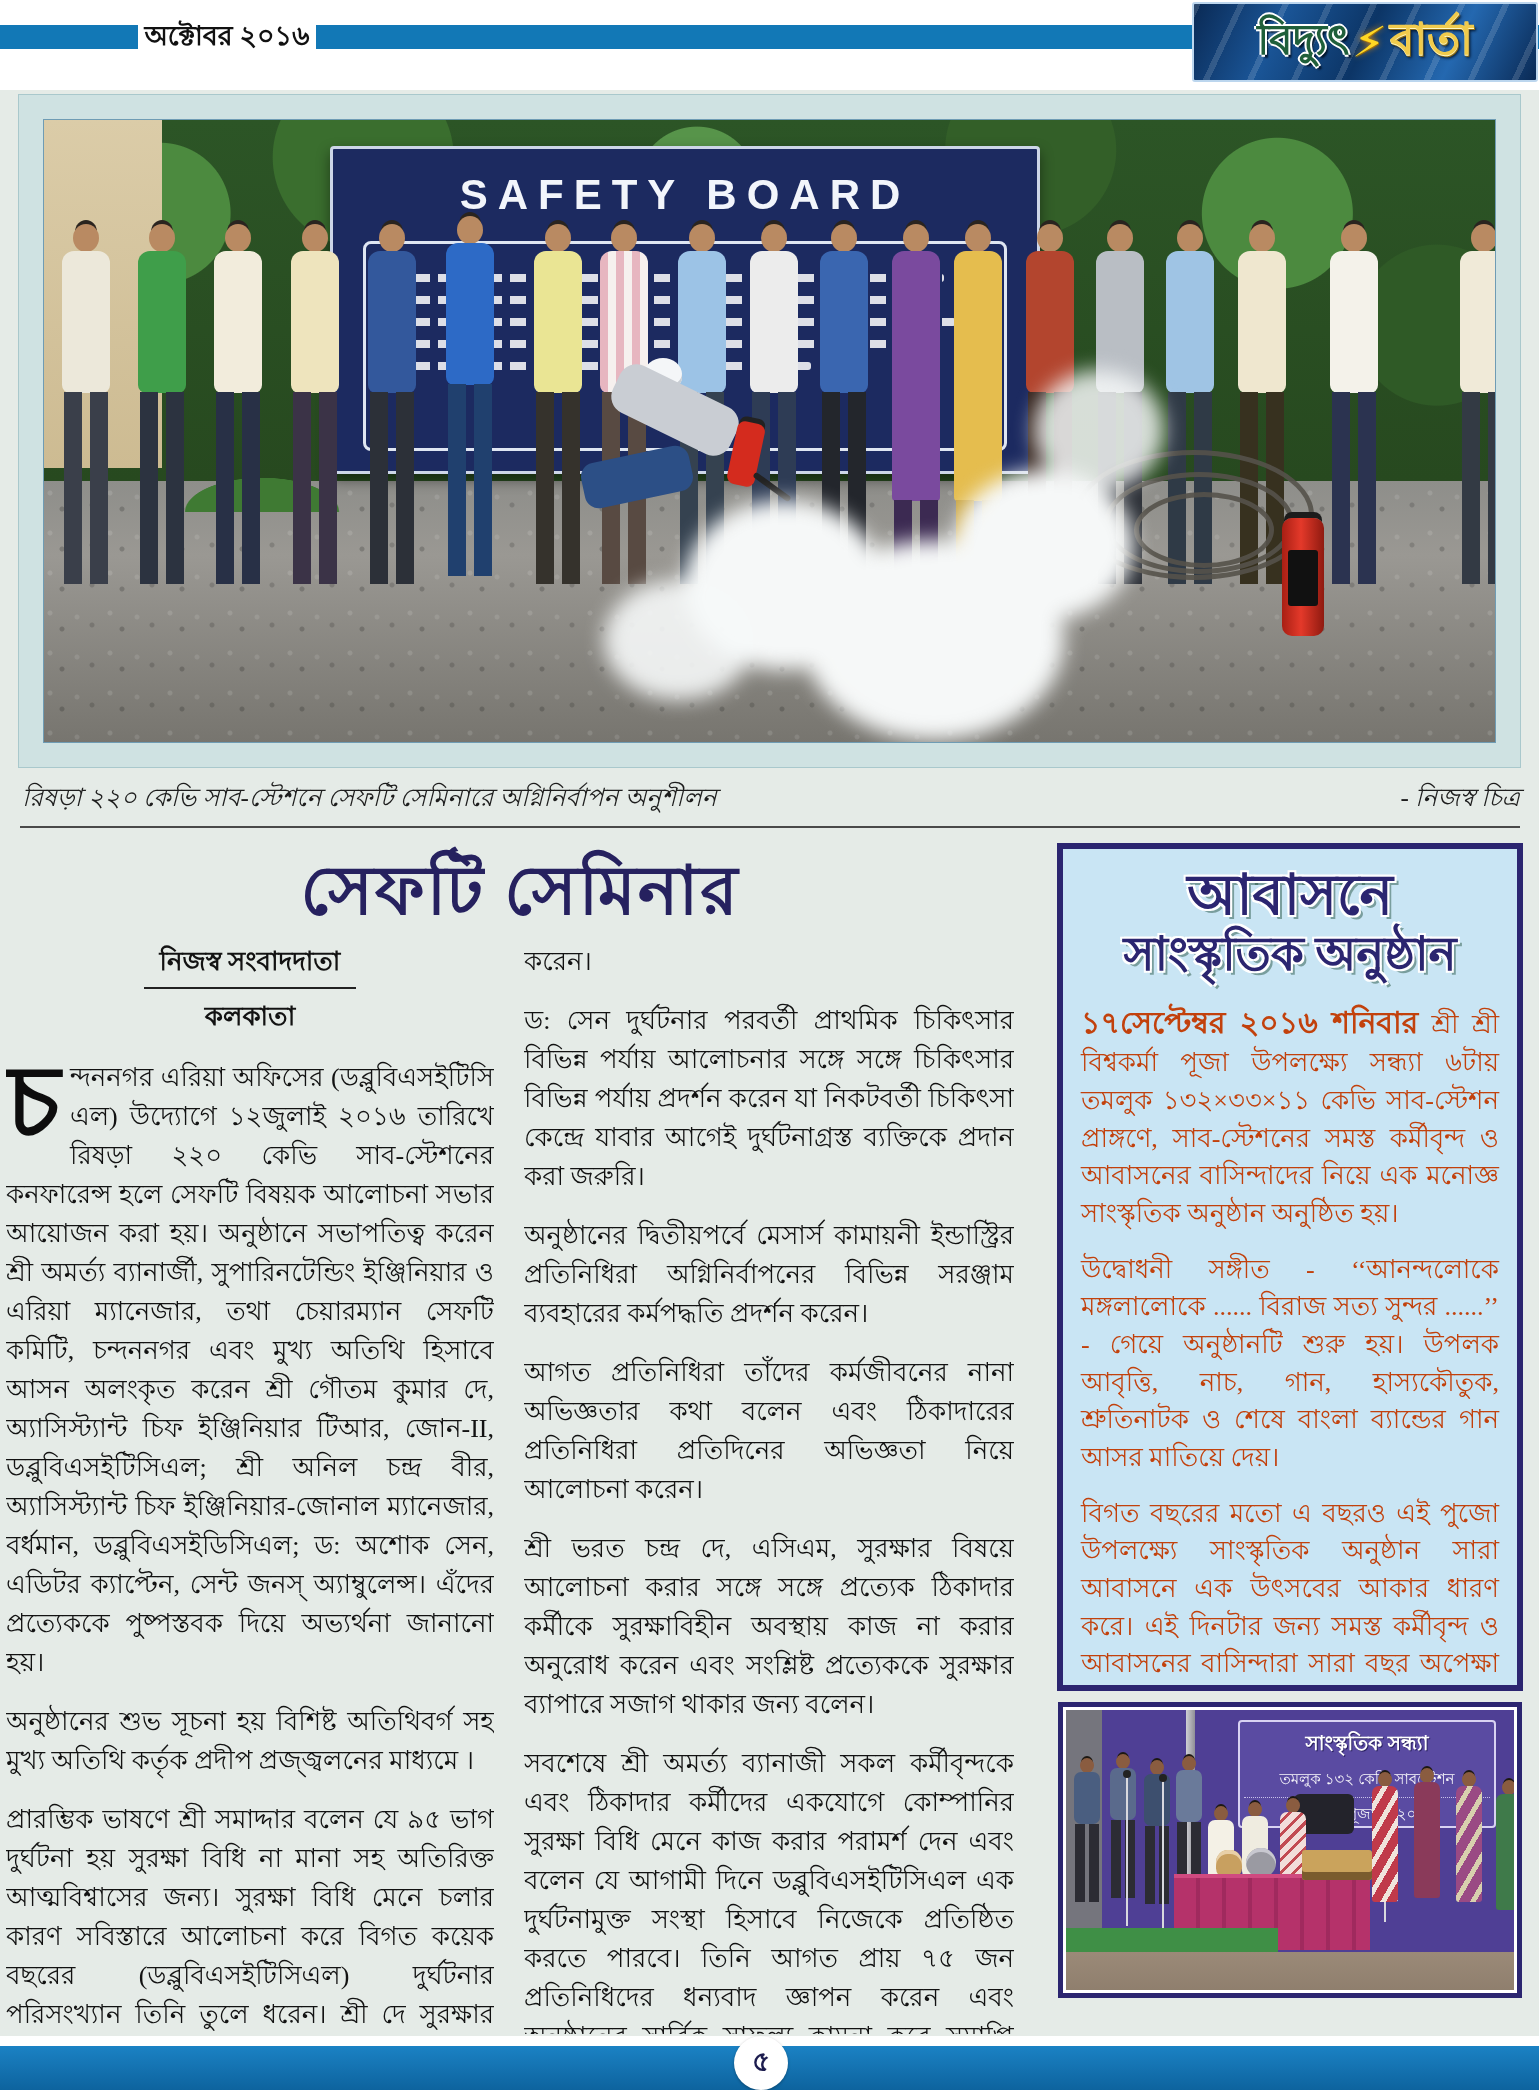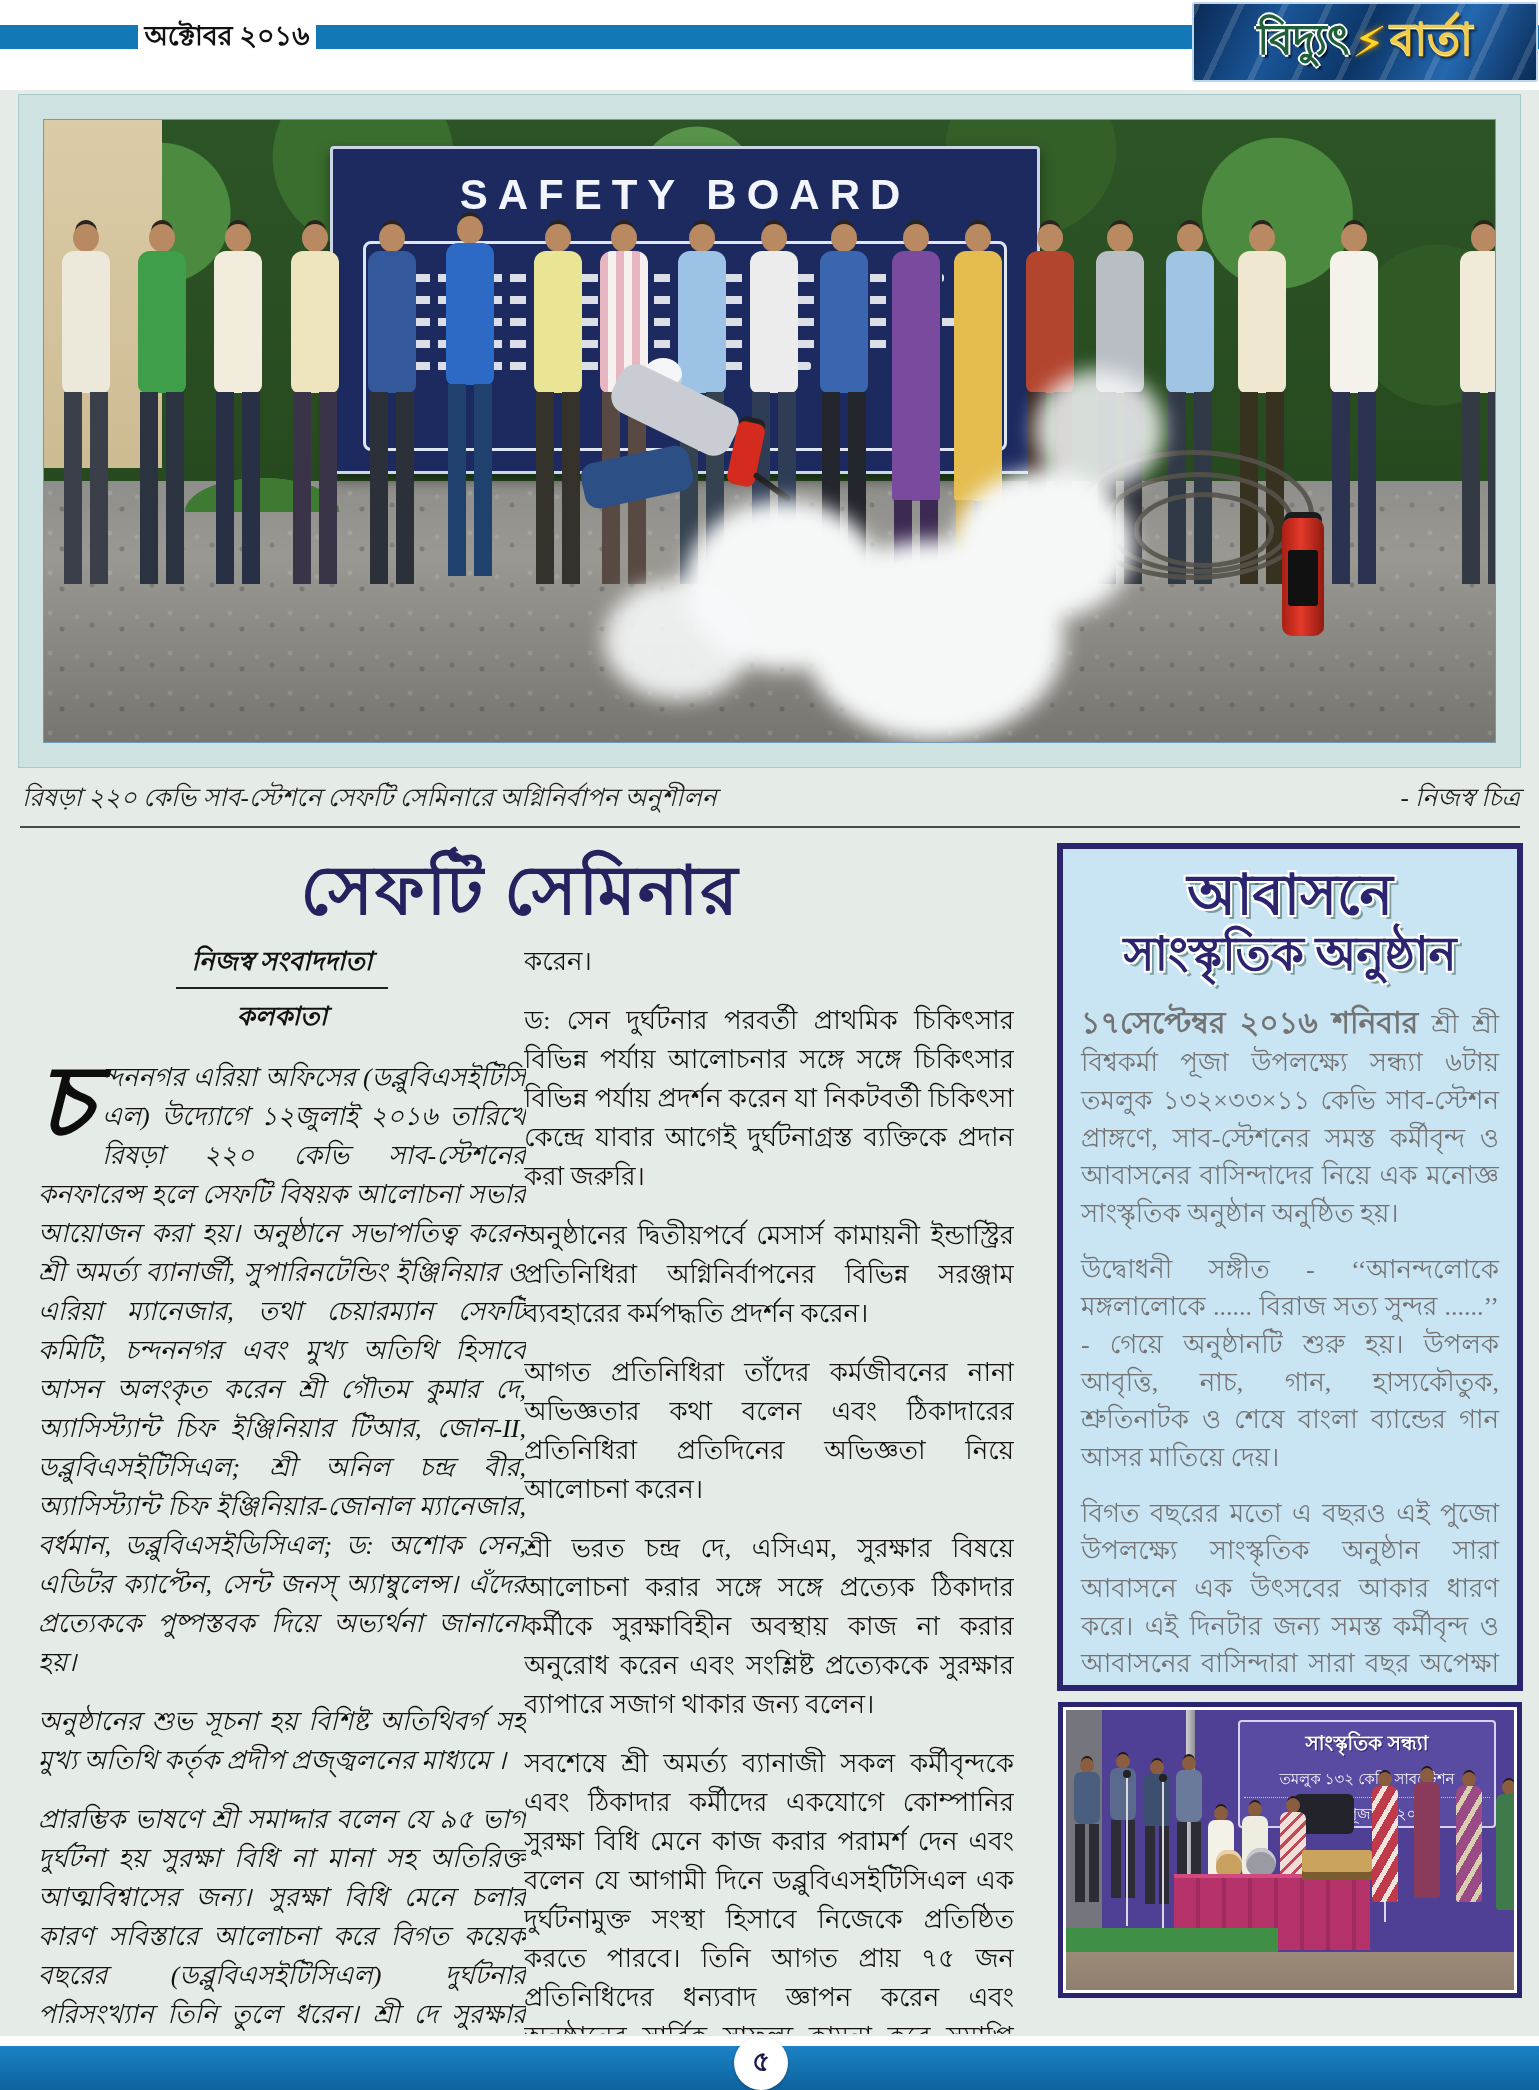--- a/index.html
+++ b/index.html
@@ -66,35 +66,35 @@
      background-image:linear-gradient(#111,#111),repeating-linear-gradient(#1a1a1a 0 6px,#3a3a3a 6px 8px);}
   .coil{position:absolute;border:5px solid #55524a;border-radius:50%;opacity:.9;}
   .grass{position:absolute;left:128px;top:352px;width:180px;height:40px;background:radial-gradient(ellipse at 50% 100%,#3f7a33 0 60%,transparent 61%);}
 
   .caption-row{position:absolute;left:22px;top:778px;width:1498px;display:flex;justify-content:space-between;font-size:25px;font-style:italic;color:#1d1d1d;}
   .divider{position:absolute;left:20px;top:826px;width:1500px;height:2px;background:#4a4a4a;}
 
   
   .headline{position:absolute;left:20px;top:838px;width:1000px;text-align:center;font-size:68px;font-weight:bold;color:#26215f;letter-spacing:2px;}
   .col{position:absolute;top:942px;height:1092px;overflow:hidden;font-size:26px;line-height:1.5;color:#121212;text-align:justify;}
-  .col1{left:38px;width:488px;font-style:italic;}
+  .col1{left:6px;width:488px;}
   .col2{left:524px;width:490px;}
   .col p{margin:0 0 20px 0;}
   .byline-wrap{text-align:center;margin-bottom:22px;}
   .byline{display:inline-block;font-weight:bold;border-bottom:2px solid #222;padding:0 16px 6px;}
   .dateline{display:block;font-weight:bold;margin-top:8px;}
   .dropcap{float:left;font-size:100px;line-height:.78;font-weight:bold;padding:6px 10px 0 0;color:#0d0d0d;}
 
   
   .sidebar{position:absolute;left:1057px;top:843px;width:466px;height:848px;background:#c9e5f4;border:6px solid #2b2570;box-sizing:border-box;padding:16px 18px;overflow:hidden;}
   .sb-title{text-align:center;font-weight:bold;color:#2b2570;
      text-shadow:-2px -2px 0 #fff,2px -2px 0 #fff,-2px 2px 0 #fff,2px 2px 0 #fff,4px 4px 0 rgba(25,70,50,.45);}
   .sb-t1{font-size:56px;line-height:1.1;}
   .sb-t2{font-size:47px;line-height:1.15;margin-bottom:20px;}
-  .sidebar p{margin:0 0 18px 0;font-size:26px;line-height:1.45;color:#737373;text-align:justify;}
+  .sidebar p{margin:0 0 18px 0;font-size:26px;line-height:1.45;color:#c2410c;text-align:justify;}
   .sb-lead{font-weight:bold;font-size:30px;}
 
   
   .photo2{position:absolute;left:1058px;top:1702px;width:464px;height:296px;border:5px solid #2b2570;box-sizing:border-box;background:#fff;padding:3px;}
   .photo2-inner{position:relative;width:100%;height:100%;overflow:hidden;background:linear-gradient(100deg,#6a6a74 0 36px,#4f3f95 36px),linear-gradient(#584a9e,#43367e);background-blend-mode:normal;}
   .p2-wall{position:absolute;left:0;top:0;width:36px;height:100%;background:#75757d;}
   .p2-pole{position:absolute;left:120px;top:0;width:9px;height:100%;background:linear-gradient(90deg,#cfcfd4,#8f8f96);}
   .p2-banner{position:absolute;left:172px;top:10px;width:258px;height:108px;background:#5a4ba2;border:2px solid #d8d2f2;border-radius:4px;padding:6px 4px;box-sizing:border-box;text-align:center;color:#fff;font-family:"Liberation Sans","DejaVu Sans",sans-serif;}
   .p2-b1{font-size:20px;font-weight:bold;text-shadow:1px 1px 0 #2a2160;}
   .p2-b2{font-size:15px;margin-top:6px;opacity:.95;}

